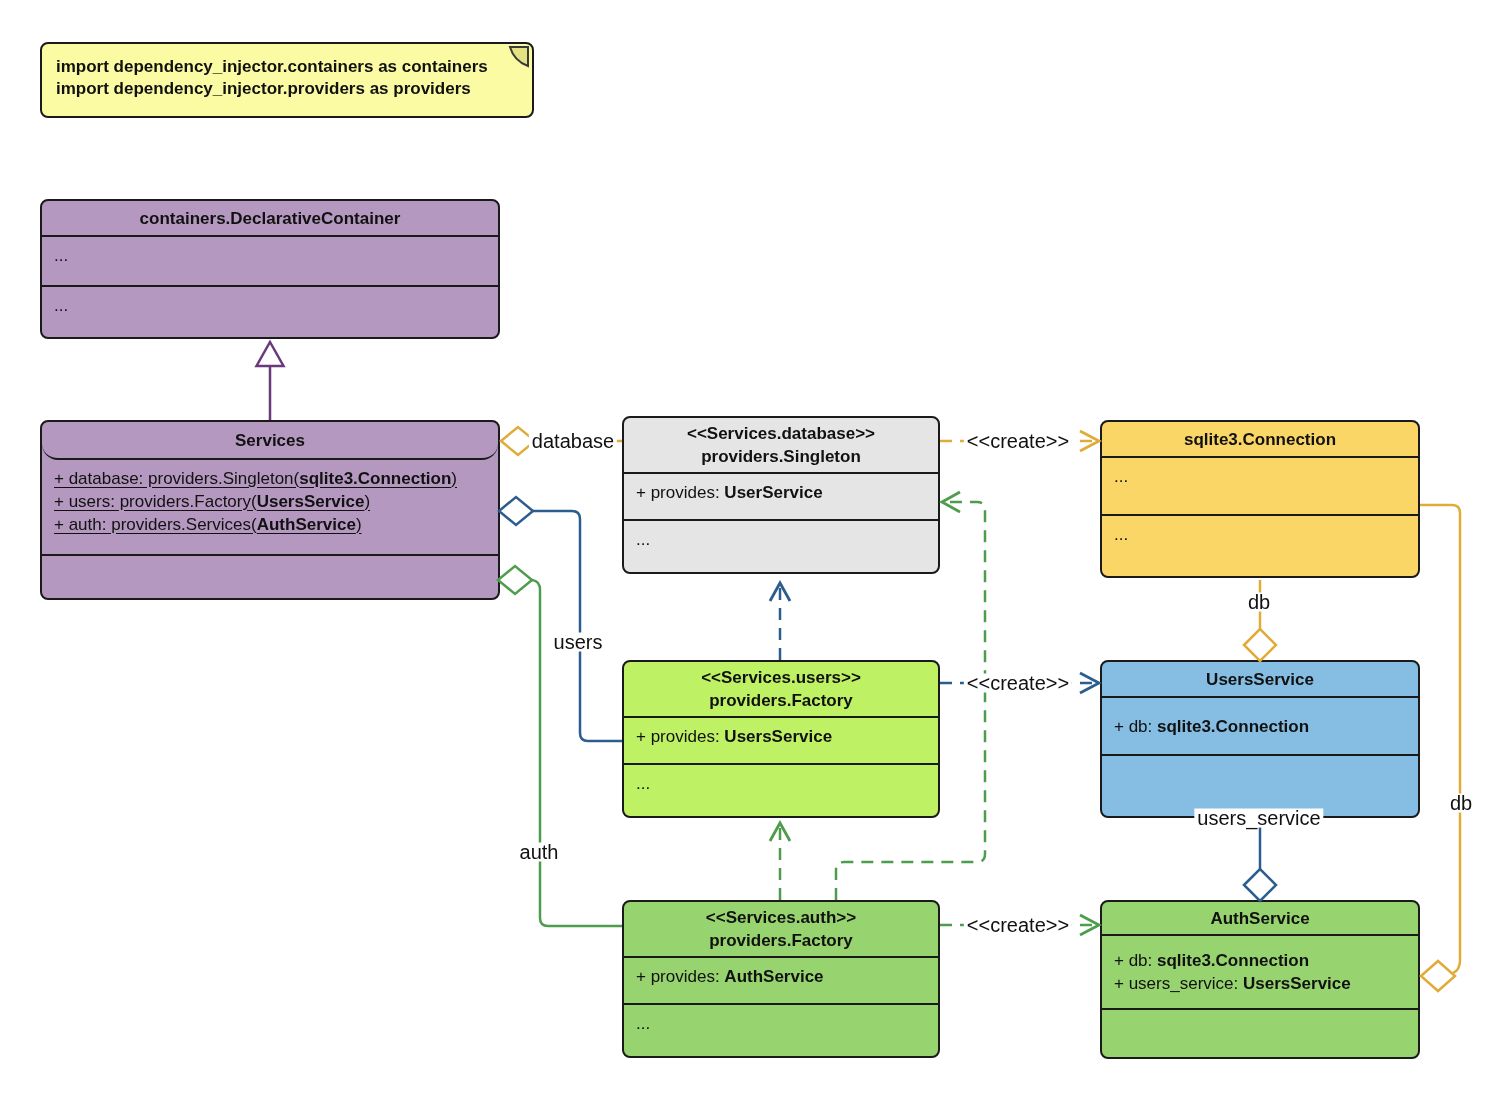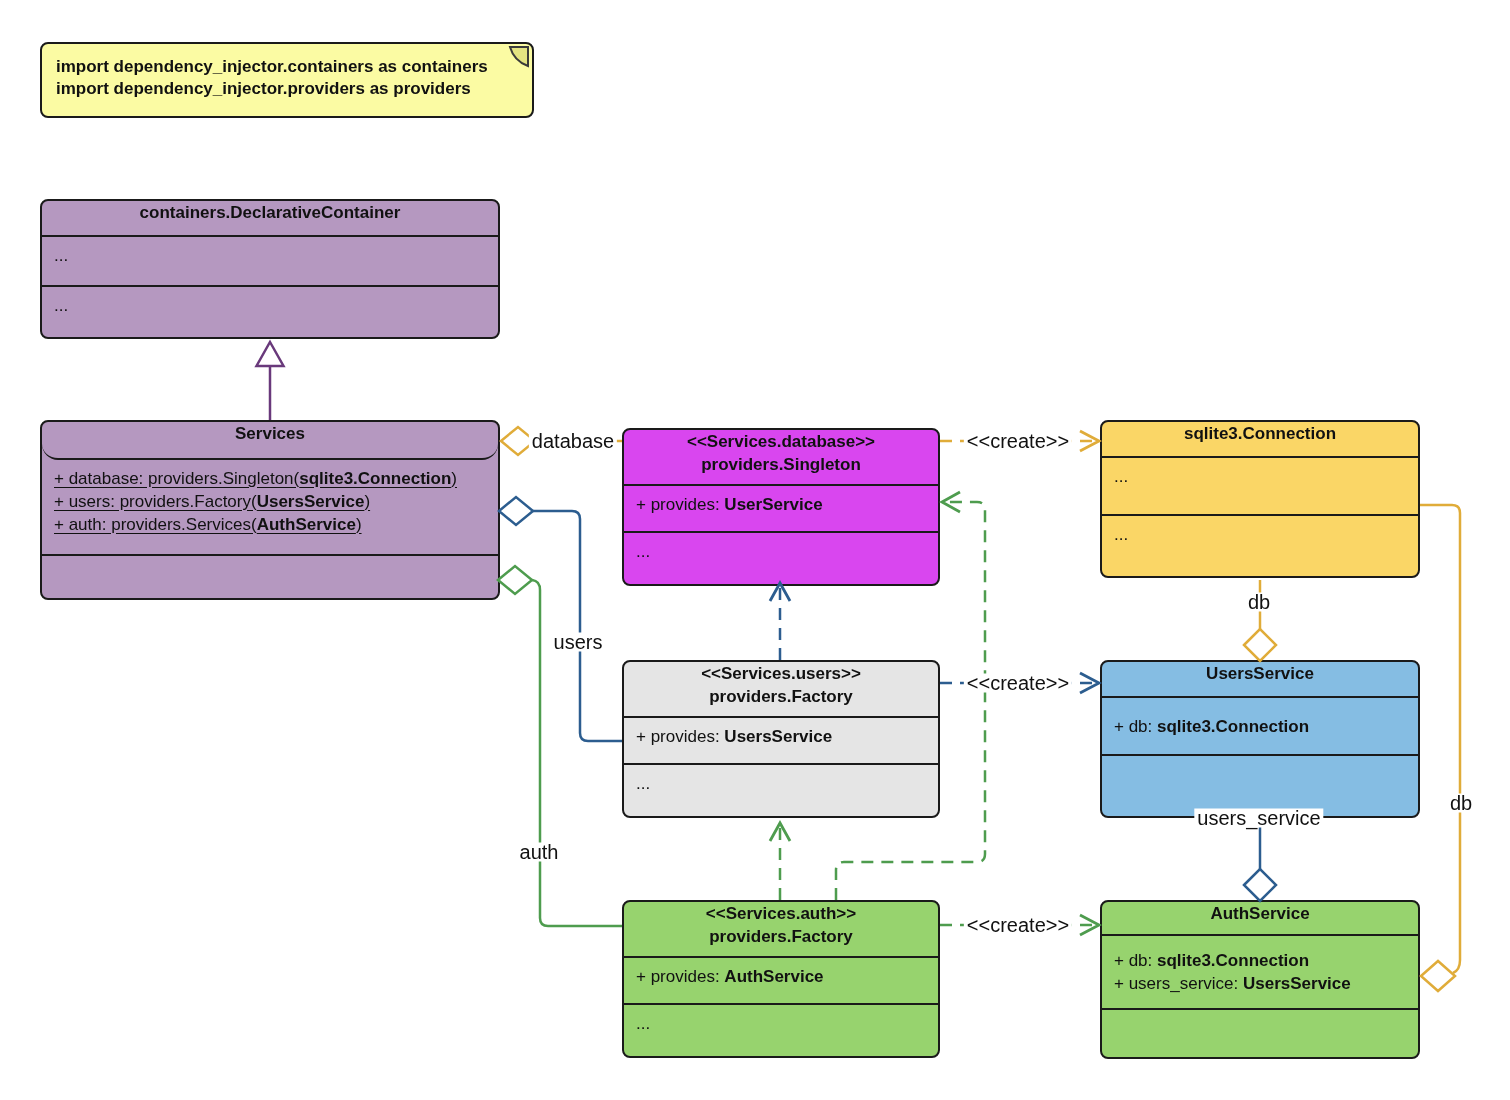--- a/index.html
+++ b/index.html
@@ -35,21 +35,21 @@
     flex-direction: column;
     z-index: 1;
     overflow: hidden;
   }
   .uml-title {
     box-sizing: border-box;
     border-bottom: 2.5px solid #1a1a1a;
     display: flex;
     flex-direction: column;
     align-items: center;
-    justify-content: flex-start;
+    justify-content: center;
     font-weight: bold;
     font-size: 17px;
     line-height: 23px;
     text-align: center;
     flex: 0 0 auto;
   }
   .uml-attrs {
     box-sizing: border-box;
     border-bottom: 2.5px solid #1a1a1a;
     padding: 7px 12px;
@@ -116,21 +116,21 @@
       <div>Services</div>
     </div>
     <div class="uml-attrs" style="height:96px;">
       <div class="attr u"><span>+ database: providers.Singleton(</span><b>sqlite3.Connection</b><span>)</span></div>
       <div class="attr u"><span>+ users: providers.Factory(</span><b>UsersService</b><span>)</span></div>
       <div class="attr u"><span>+ auth: providers.Services(</span><b>AuthService</b><span>)</span></div>
     </div>
     <div class="uml-methods"></div>
   </div>
 
-  <div class="uml-class" style="left: 622px; top: 428px; width: 318px; height: 158px; background: #d946ef;">
+  <div class="uml-class" style="left: 622px; top: 416px; width: 318px; height: 158px; background: #e5e5e5;">
     <div class="uml-title" style="height:56px;">
       <div>&lt;&lt;Services.database&gt;&gt;</div>
       <div>providers.Singleton</div>
     </div>
     <div class="uml-attrs" style="height:47px;">
       <div class="attr"><span>+ provides: </span><b>UserService</b></div>
     </div>
     <div class="uml-methods">
       <div class="attr">...</div>
     </div>
@@ -141,21 +141,21 @@
       <div>sqlite3.Connection</div>
     </div>
     <div class="uml-attrs" style="height:58px;">
       <div class="attr">...</div>
     </div>
     <div class="uml-methods">
       <div class="attr">...</div>
     </div>
   </div>
 
-  <div class="uml-class" style="left: 622px; top: 660px; width: 318px; height: 158px; background: #e5e5e5;">
+  <div class="uml-class" style="left: 622px; top: 660px; width: 318px; height: 158px; background: #bef264;">
     <div class="uml-title" style="height:56px;">
       <div>&lt;&lt;Services.users&gt;&gt;</div>
       <div>providers.Factory</div>
     </div>
     <div class="uml-attrs" style="height:47px;">
       <div class="attr"><span>+ provides: </span><b>UsersService</b></div>
     </div>
     <div class="uml-methods">
       <div class="attr">...</div>
     </div>

